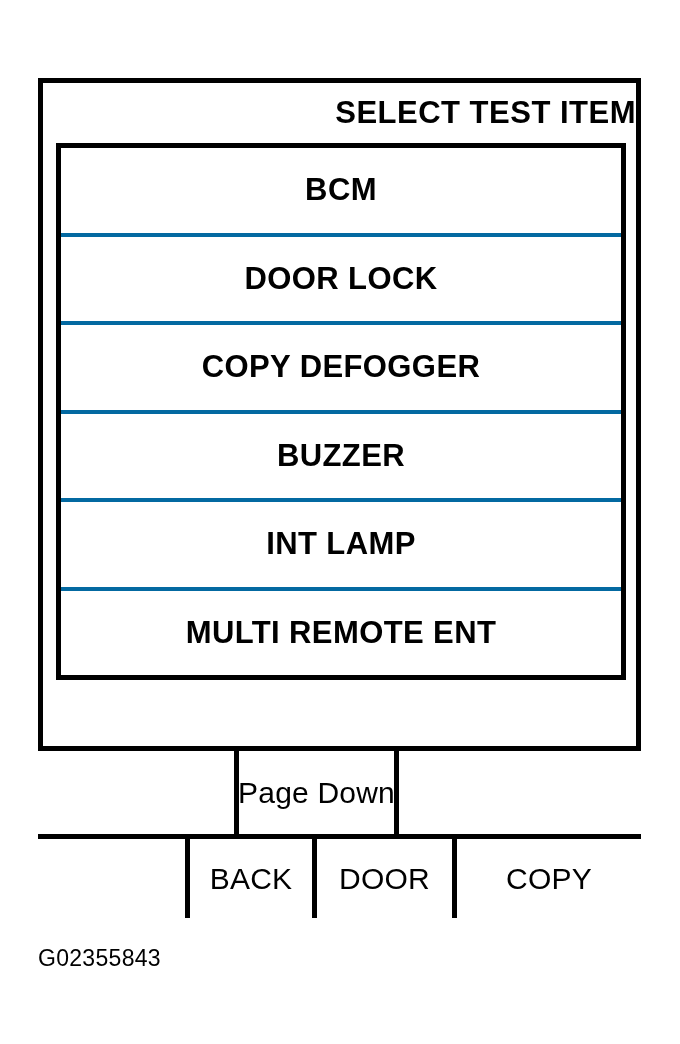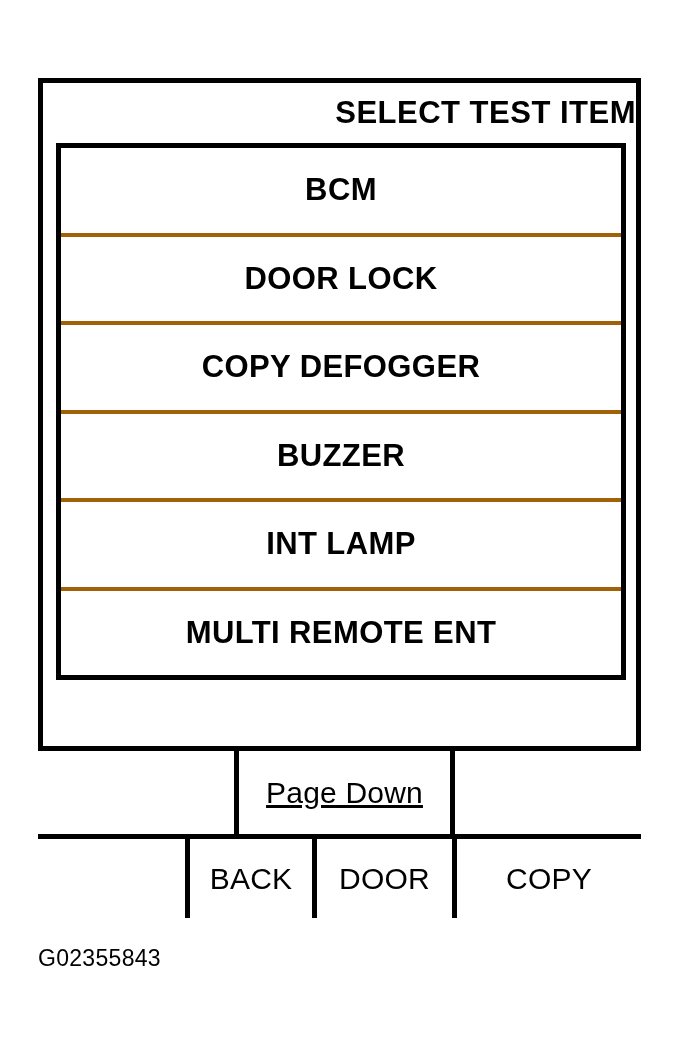--- a/index.html
+++ b/index.html
@@ -54,21 +54,21 @@
     background: #ffffff;
     display: flex;
     flex-direction: column;
   }
   .menu-item {
     flex: 1 1 0;
     display: flex;
     align-items: center;
     justify-content: center;
     box-sizing: border-box;
-    border-bottom: 4px solid #a16207;
+    border-bottom: 4px solid #0369a1;
     background: #ffffff;
   }
   .menu-item:last-child {
     border-bottom: none;
     text-align: center;
   }
   .menu-item-label {
     font-size: 31px;
     font-weight: bold;
     letter-spacing: 0.4px;
@@ -114,21 +114,21 @@
     letter-spacing: 0.2px;
     line-height: 34px;
     white-space: nowrap;
   }
   .softkey-label.caps {
     font-size: 30px;
   }
 
   
   #pagedown-cell-left   { width: 201px; }
-  #pagedown-cell-center { width: 216px; text-decoration: underline; }
+  #pagedown-cell-center { width: 160px; }
   #pagedown-cell-right  { flex: 1 1 auto; }
 
   
   #action-cell-blank { width: 152px; }
   #action-cell-back  { width: 127px; }
   #action-cell-light { width: 140px; }
   #action-cell-copy  { flex: 1 1 auto; }
 
   
   #figure-caption {

